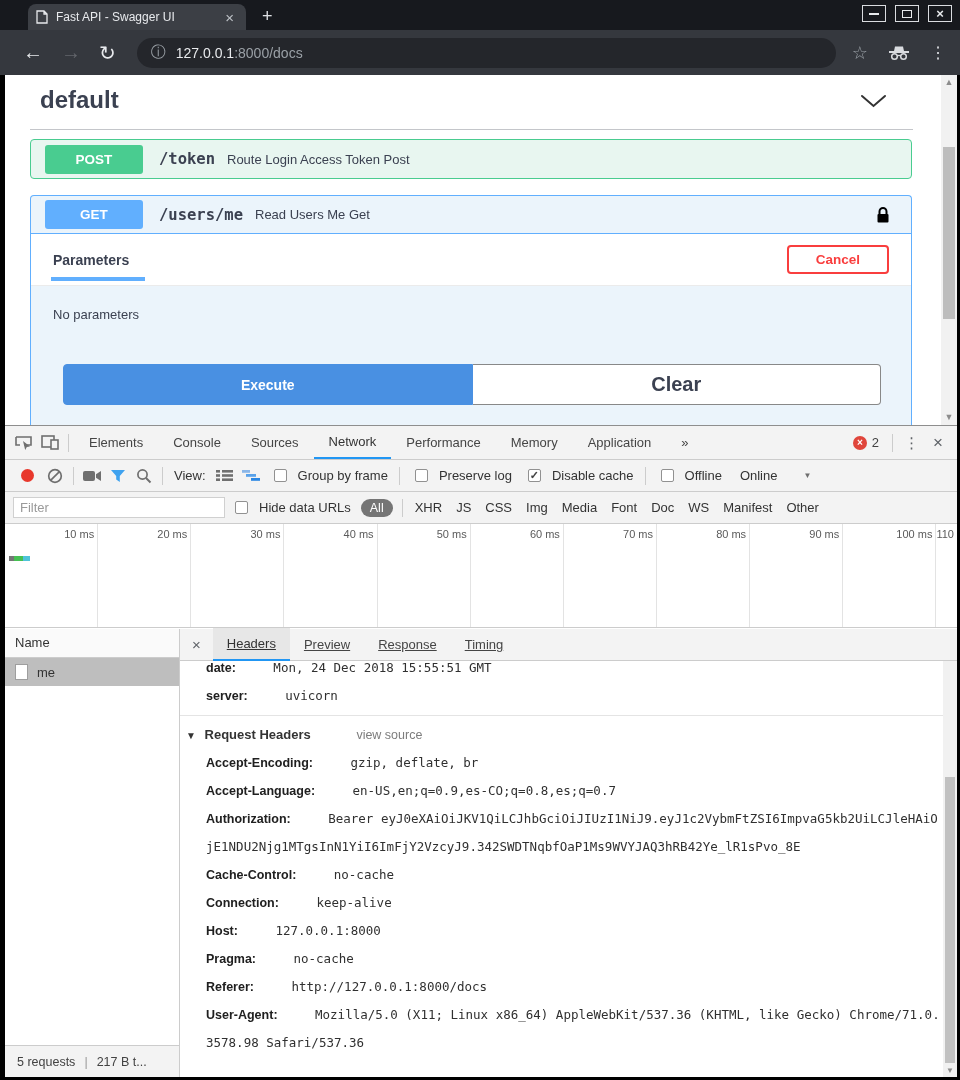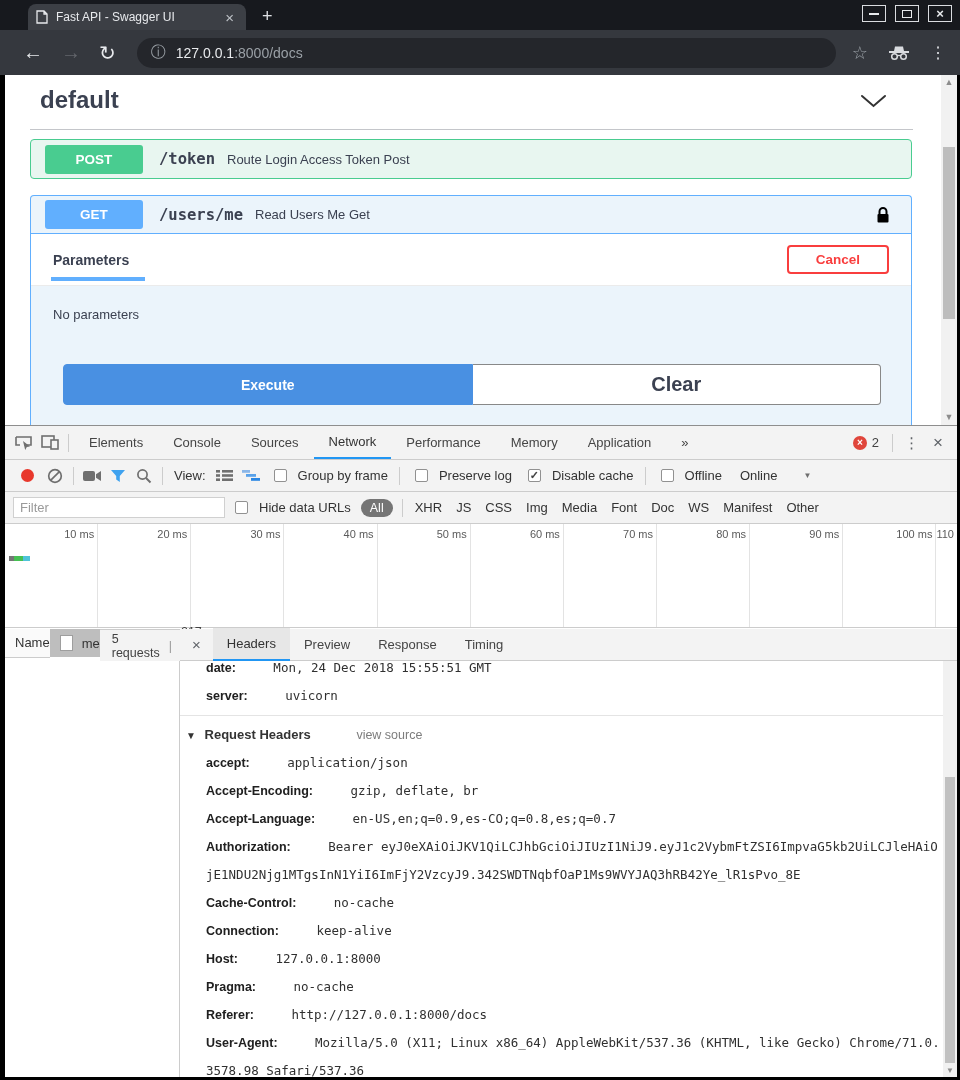--- a/index.html
+++ b/index.html
@@ -94,32 +94,32 @@
   .pill { background:#757575; color:#fff; border-radius:10px; padding:2px 9px; font-size:12.5px; margin:0 4px; }
   .ftype { margin:0 7px; color:#333; }
   .dt-timeline { position:relative; height:104px; background:#fff; border-bottom:1px solid #ccc; display:flex; }
   .tl-cell { width:94.6px; border-right:1px solid #e3e3e3; font-size:11px; color:#5a5a5a;
     text-align:right; padding:4px 3px 0 0; }
   .tl-cell.last { flex:1; border-right:none; }
   .wf-bar { position:absolute; left:4px; top:32px; height:5px; display:flex; }
   .wf-bar i { display:block; height:5px; }
   
   .dt-split { position:absolute; left:0; top:203px; bottom:0; width:952px; display:flex; }
-  .req-panel { width:175px; border-right:1px solid #ccc; display:flex; flex-direction:row; background:#fff; }
+  .req-panel { width:175px; border-right:1px solid #ccc; display:flex; flex-direction:column; background:#fff; }
   .name-hdr { height:29px; background:#fafafa; border-bottom:1px solid #ccc; line-height:28px; padding-left:10px; color:#333; }
   .req-row { height:28px; background:#bebebe; display:flex; align-items:center; padding-left:10px; }
   .file-ic { width:13px; height:16px; background:#fff; border:1px solid #9e9e9e; margin-right:9px; }
   .req-fill { flex:1; background:#fff; }
   .statusbar { height:32px; background:#f3f3f3; border-top:1px solid #ccc; display:flex; align-items:center;
     gap:9px; padding-left:12px; font-size:12.5px; color:#424242; }
   .statusbar .sep { color:#9a9a9a; }
   .det-panel { flex:1; position:relative; background:#fff; }
   .det-tabs { height:32px; display:flex; align-items:center; background:#f3f3f3; border-bottom:1px solid #ccc; }
   .det-x { color:#5f6368; font-size:15px; padding:0 12px; }
-  .det-tab { padding:0 14px; line-height:31px; color:#454545; }
+  .det-tab { padding:0 14px; line-height:31px; color:#454545;text-decoration:underline; }
   .det-tab.active { background:#e7e7e7; border-bottom:2.5px solid #2196f3; color:#333; }
   .det-body { position:absolute; left:0; right:14px; top:32px; bottom:0; overflow:hidden; padding-left:26px; }
   .hrow { line-height:27px; font-size:12.5px; }
   .hrow.first { margin-top:-7px; }
   .hk { font-weight:bold; color:#202020; }
   .hk::after { content:":"; }
   .hv { font-family:"DejaVu Sans Mono", monospace; color:#303030; margin-left:5px; word-break:break-all;padding-left:29px; }
   .hdivider { border-top:1px solid #e4e4e4; margin:5px 0 5px -26px; }
   .rh-title-row { line-height:27px; margin-left:-20px; }
   .disc { font-size:10px; color:#333; margin-right:5px; }
@@ -383,24 +383,20 @@
           <span class="hk">server</span>
           <span class="hv">uvicorn</span>
         </div>
         <div class="hdivider"></div>
         <div class="rh-title-row">
           <span class="disc">▼</span>
           <span class="rh-title">Request Headers</span>
           <span class="viewsrc">view source</span>
         </div>
         <div class="hrow">
-          <span class="hk">accept</span>
-          <span class="hv">application/json</span>
-        </div>
-        <div class="hrow">
           <span class="hk">Accept-Encoding</span>
           <span class="hv">gzip, deflate, br</span>
         </div>
         <div class="hrow">
           <span class="hk">Accept-Language</span>
           <span class="hv">en-US,en;q=0.9,es-CO;q=0.8,es;q=0.7</span>
         </div>
         <div class="hrow">
           <span class="hk">Authorization</span>
           <span class="hv">Bearer eyJ0eXAiOiJKV1QiLCJhbGciOiJIUzI1NiJ9.eyJ1c2VybmFtZSI6ImpvaG5kb2UiLCJleHAiOjE1NDU2Njg1MTgsInN1YiI6ImFjY2VzcyJ9.342SWDTNqbfOaP1Ms9WVYJAQ3hRB42Ye_lR1sPvo_8E</span>

